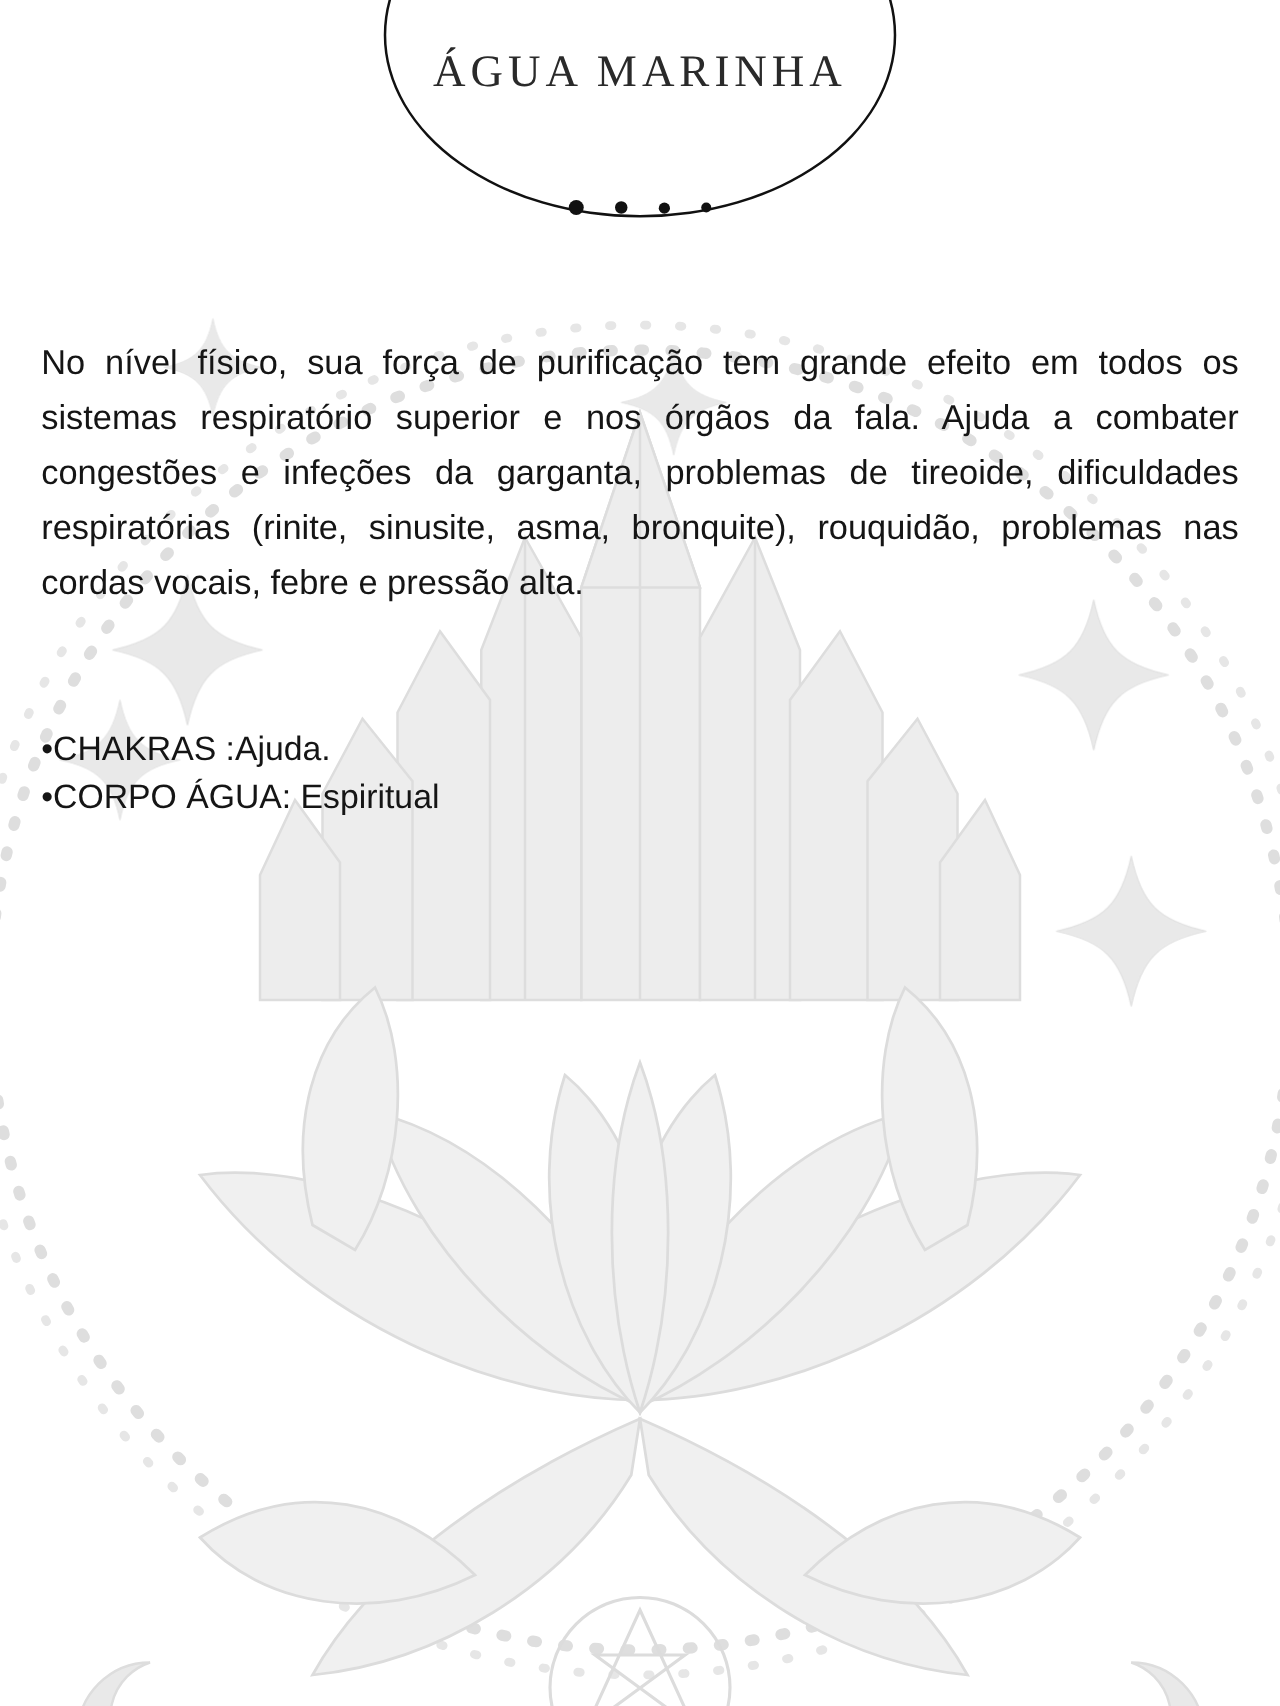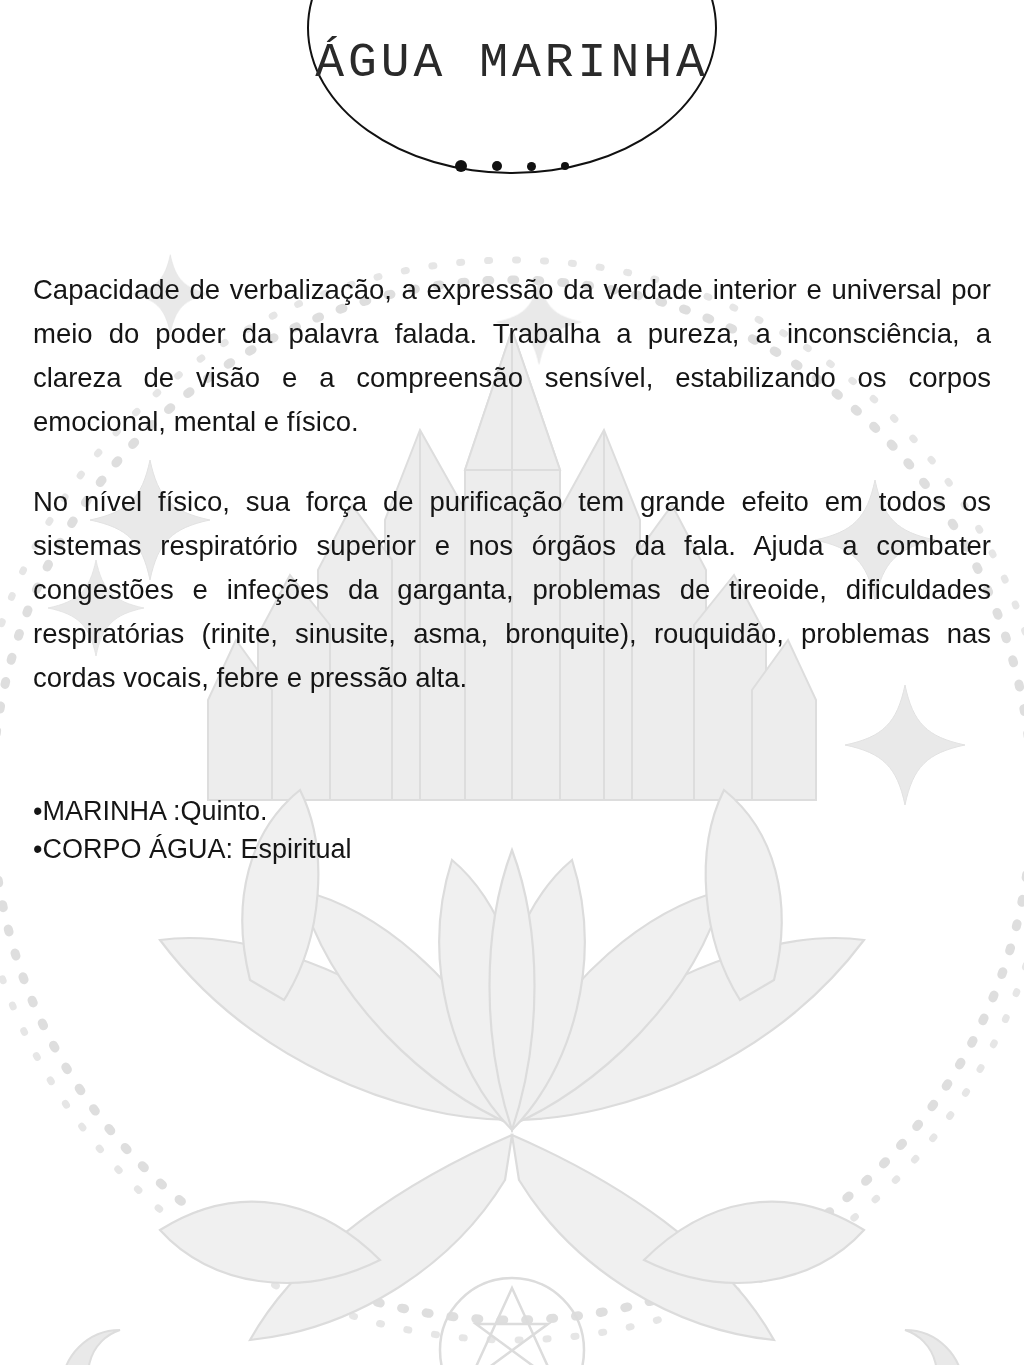--- a/index.html
+++ b/index.html
@@ -48,22 +48,22 @@
     border-radius: 50%;
     box-sizing: border-box;
     background: transparent;
   }
   .header-title {
     position: absolute;
     top: 36px;
     left: 0;
     width: 1024px;
     text-align: center;
-    font-family: Liberation Mono, monospace;
-    font-size: 48px;
+    font-family: Liberation Serif, serif;
+    font-size: 36px;
     letter-spacing: 4px;
     color: #2a2a2a;
     font-weight: 400;
     white-space: nowrap;
   }
   .header-dots {
     position: absolute;
     top: 160px;
     left: 50%;
     transform: translateX(-50%);
@@ -189,20 +189,19 @@
   <div class="header-title">ÁGUA MARINHA</div>
   <div class="header-dots">
     <i></i>
     <i></i>
     <i></i>
     <i></i>
   </div>
 </div>
 
 <div class="content">
-  <p class="para">Capacidade de verbalização, a expressão da verdade interior e universal por meio do poder da palavra falada. Trabalha a pureza, a inconsciência, a clareza de visão e a compreensão sensível, estabilizando os corpos emocional, mental e físico.</p>
   <p class="para">No nível físico, sua força de purificação tem grande efeito em todos os sistemas respiratório superior e nos órgãos da fala. Ajuda a combater congestões e infeções da garganta, problemas de tireoide, dificuldades respiratórias (rinite, sinusite, asma, bronquite), rouquidão, problemas nas cordas vocais, febre e pressão alta.</p>
 
   <div class="bullet-block">
-    <div class="bullet-line">•MARINHA :Quinto.</div>
+    <div class="bullet-line">•CHAKRAS :Ajuda.</div>
     <div class="bullet-line">•CORPO ÁGUA: Espiritual</div>
   </div>
 </div>
 
 </body></html>

